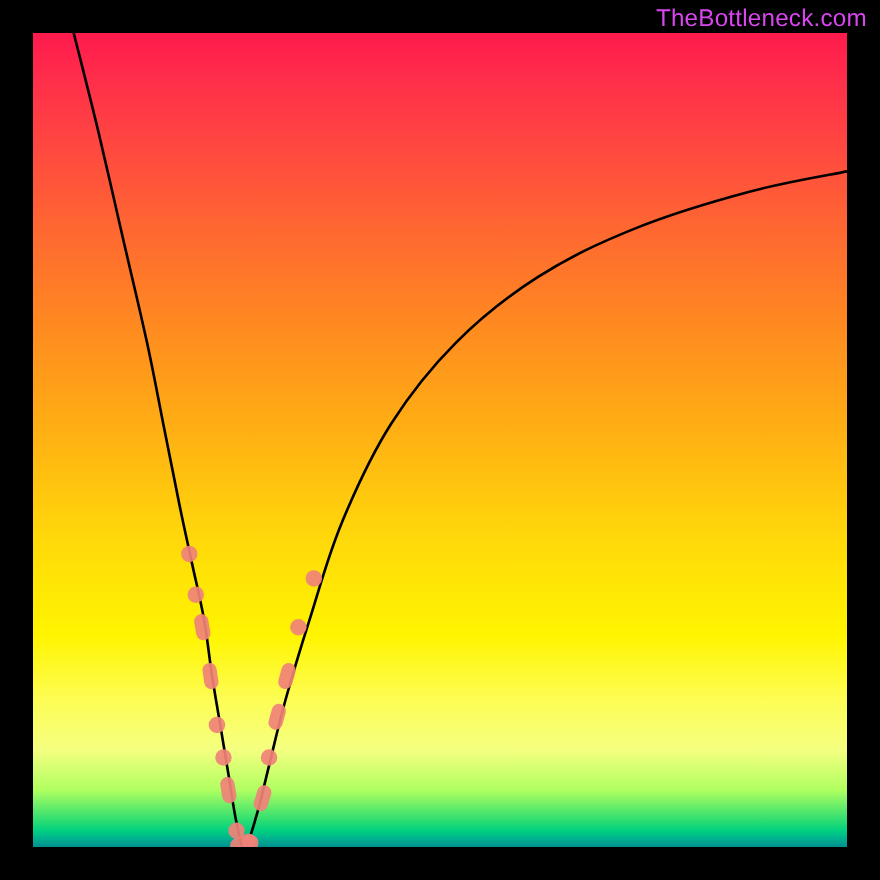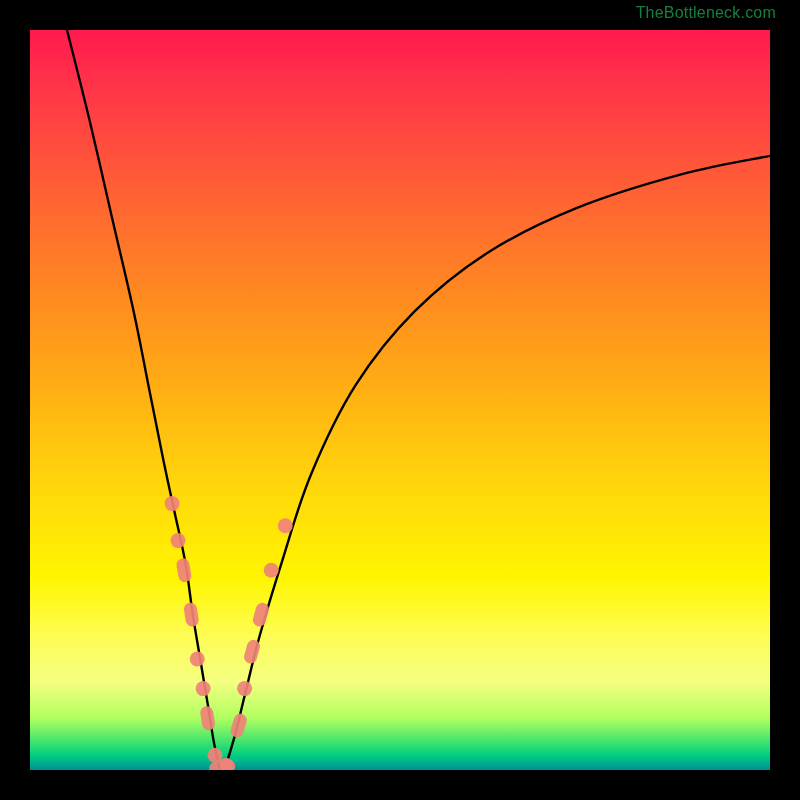--- a/index.html
+++ b/index.html
@@ -41,23 +41,23 @@
       #b0ff60 93%,
       #35e070 96.5%,
       #00d080 98%,
       #00b090 99%,
       #009090 100%
     );
   }
   .attribution {
     position: absolute;
     top: 4px;
-    right: 24px;
-    color: #15803d;
-    font-size: 16px;
+    right: 12px;
+    color: #d946ef;
+    font-size: 22px;
     font-weight: 500;
     letter-spacing: 0.2px;
   }
   .curve {
     position: absolute;
     left: 0;
     top: 0;
     width: 740px;
     height: 740px;
     pointer-events: none;

